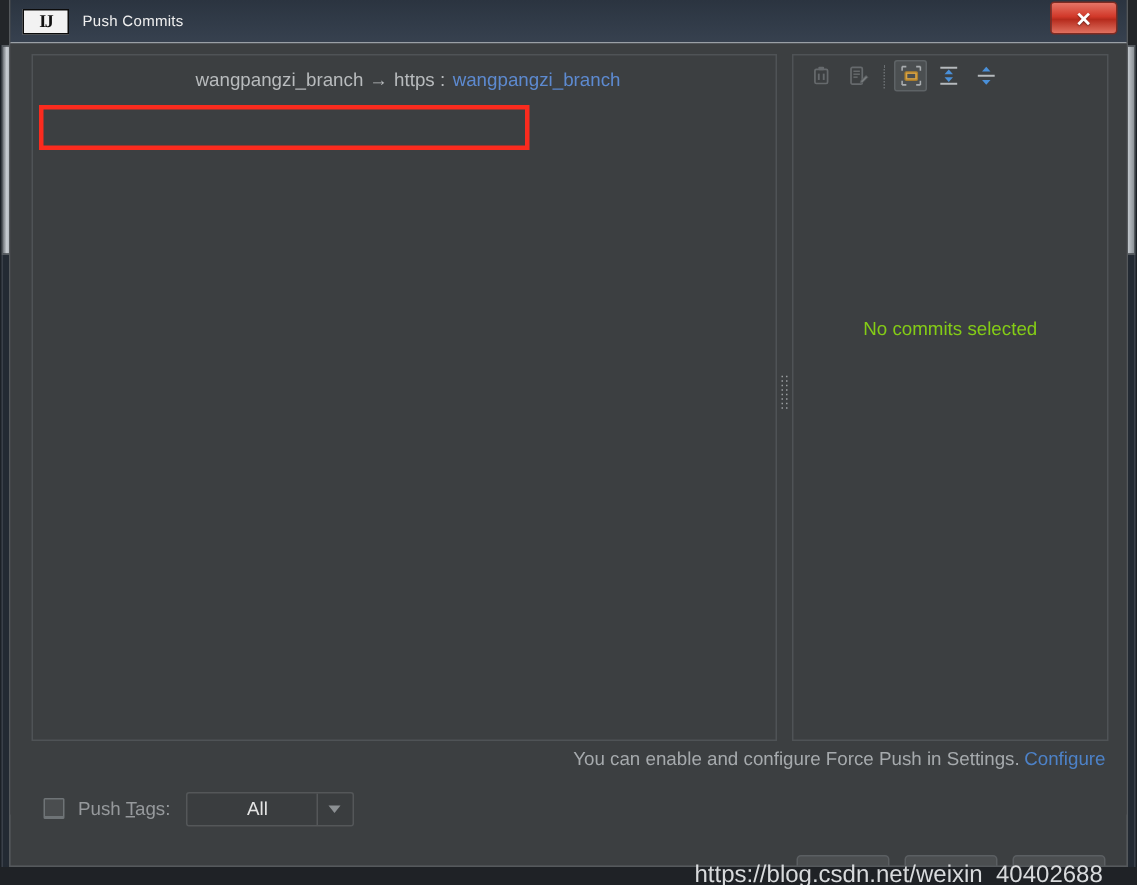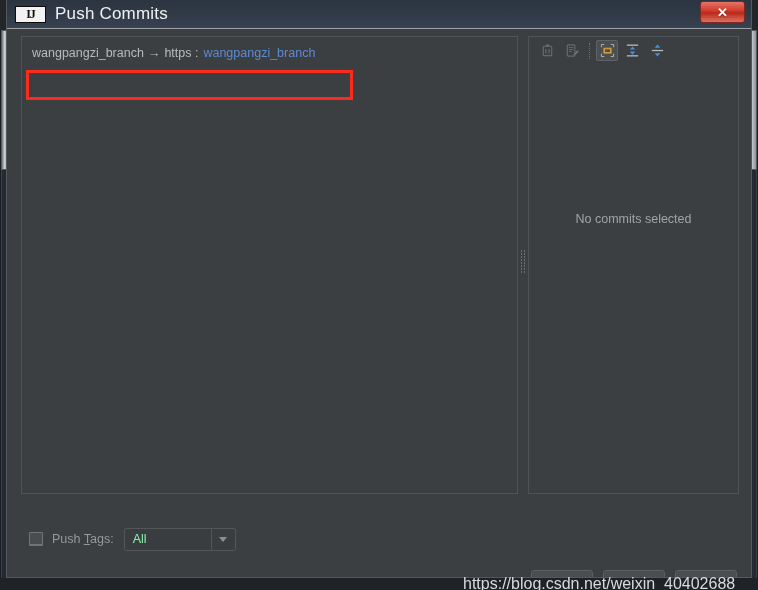--- a/index.html
+++ b/index.html
@@ -78,21 +78,21 @@
     font-weight: bold;
     font-size: 12px;
     line-height: 15px;
     text-align: center;
     letter-spacing: -1px;
     flex: 0 0 auto;
   }
   #title-text {
     margin-left: 9px;
     color: #f0f0f0;
-    font-size: 17px;
+    font-size: 10px;
     letter-spacing: 0.2px;
     text-align: center;
   }
   #close-btn {
     position: absolute;
     right: 6px; top: 1px;
     width: 45px; height: 22px;
     border-radius: 3px;
     border: 1px solid #7d2a22;
     background: linear-gradient(to bottom, #e67466 0%, #d1392a 45%, #b62b1d 55%, #e0705f 100%);
@@ -131,20 +131,21 @@
   #commit-target-row {
     position: relative;
     margin: 4px 5px 0 5px;
     height: 24px;
     display: flex;
     align-items: center;
     padding-left: 5px;
     font-size: 12.5px;
     color: #b8bbbd;
     white-space: nowrap;
+    justify-content: center;
   }
   .branch-arrow { padding: 0 4px; }
   .remote-branch { color: #5d8ad0; }
 
   
   #red-box {
     position: absolute;
     left: 19px; top: 41px;
     width: 327px; height: 30px;
     border: 3px solid #fb2b1e;
@@ -207,21 +208,21 @@
     width: 1px; height: 16px;
     margin: 0 3px;
     border-left: 1px dotted #6a6f72;
   }
   #right-empty {
     flex: 1 1 auto;
     display: flex;
     align-items: flex-start;
     justify-content: center;
     padding-top: 148px;
-    color: #a3a3a3;
+    color: #84cc16;
     font-size: 12.5px;
   }
 
   
   #force-hint {
     position: absolute;
     right: 14px;
     top: 470px;
     font-size: 12.5px;
     color: #a6aaad;
@@ -234,20 +235,21 @@
   }
 
   
   #tags-row {
     position: absolute;
     left: 22px;
     top: 498px;
     display: flex;
     align-items: center;
     height: 24px;
+    text-align: center;
   }
   #tags-check {
     width: 14px; height: 14px;
     background: #4a4d4f;
     border: 1px solid #6f7477;
     border-bottom-width: 2px;
     border-radius: 1px;
     cursor: pointer;
   }
   #tags-label {
@@ -263,21 +265,21 @@
     border: 1px solid #545759;
     border-radius: 2px;
     display: flex;
     align-items: center;
     cursor: default;
   }
   #tags-combo .val {
     flex: 1 1 auto;
     padding-left: 8px;
     font-size: 12.5px;
-    color: #86efac;
+    color: #e5e5e5;
   }
   #tags-combo .arrowbox {
     width: 24px; height: 21px;
     border-left: 1px solid #545759;
     display: flex;
     align-items: center;
     justify-content: center;
   }
   .caret {
     width: 0; height: 0;
@@ -436,20 +438,23 @@
               </svg>
             </div>
           </div>
 
           <div id="right-empty">No commits selected</div>
         </div>
       </div>
 
       <div id="red-box"></div>
 
+      <div id="force-hint">
+        <span>You can enable and configure Force Push in Settings.</span><span class="link">Configure</span>
+      </div>
 
       <div id="tags-row">
         <div id="tags-check"></div>
         <div id="tags-label"><span>Push </span><u>T</u><span>ags:</span></div>
         <div id="tags-combo">
           <div class="val">All</div>
           <div class="arrowbox">
               <span class="caret"></span>
             </div>
         </div>

